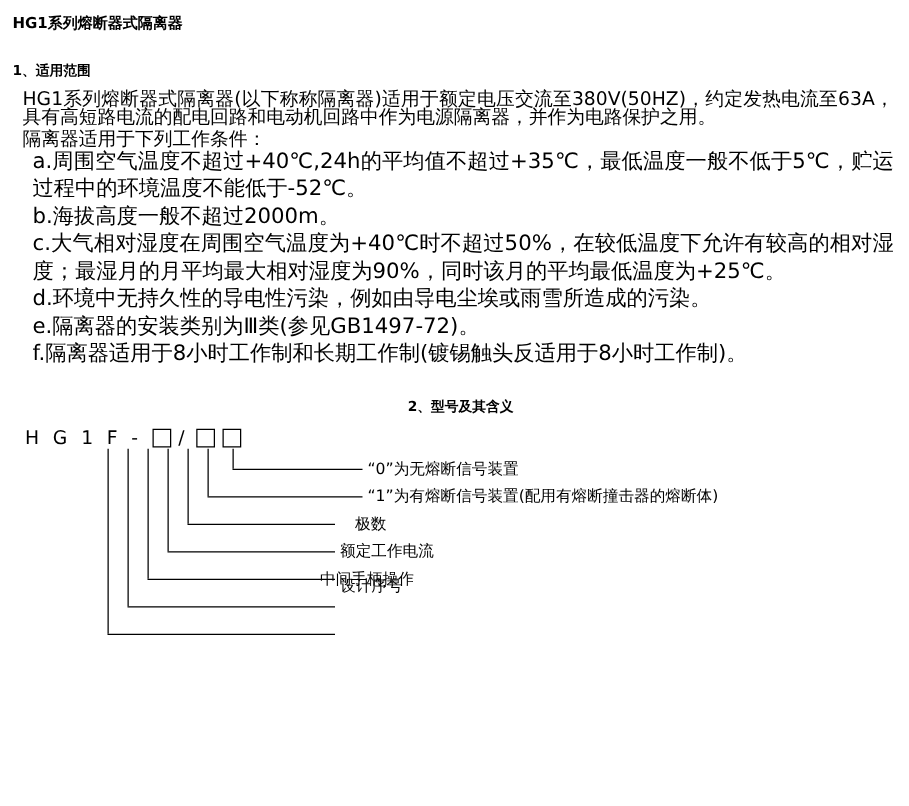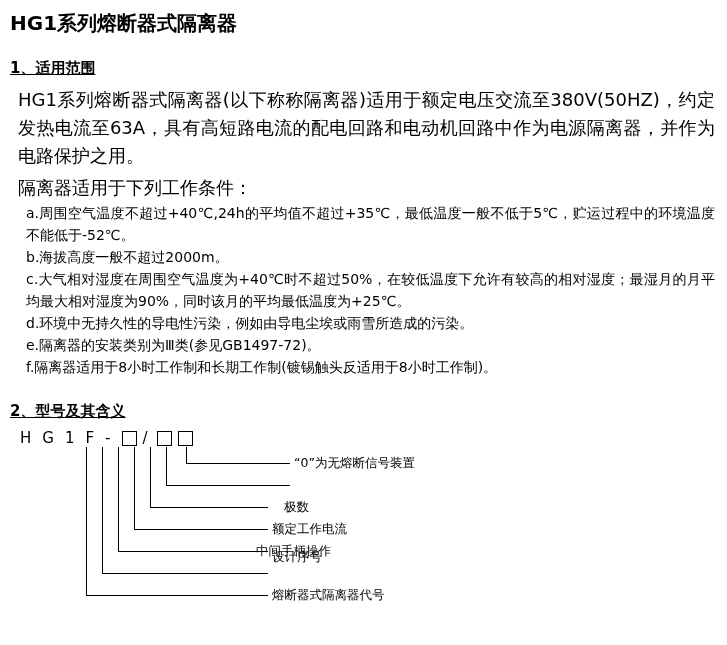--- a/index.html
+++ b/index.html
@@ -15,42 +15,41 @@
     position: relative;
     overflow: hidden;
   }
   .page {
     position: relative;
     width: 727px;
     height: 645px;
     padding: 0;
   }
   .title {
-    font-size: 20px;
+    font-size: 12px;
     font-weight: bold;
     margin: 10px 0 0 10px;
     letter-spacing: 0px;
   }
   .section-head {
-    font-size: 15px;
+    font-size: 11px;
     font-weight: bold;
     margin: 22px 0 8px 10px;
-    text-decoration: underline;
   }
   .para {
-    font-size: 18px;
-    line-height: 28px;
+    font-size: 15px;
+    line-height: 14px;
     margin: 0 12px 0 18px;
     text-align: justify;
   }
   .para-block {
     margin-top: 2px;
   }
   .sub {
-    font-size: 14px;
+    font-size: 17px;
     line-height: 22px;
     margin: 0 12px 0 26px;
     text-align: justify;
   }
   
   .diagram {
     position: relative;
     margin: 8px 0 0 0;
     height: 170px;
   }
@@ -108,21 +107,21 @@
   <div class="para para-block">HG1系列熔断器式隔离器(以下称称隔离器)适用于额定电压交流至380V(50HZ)，约定发热电流至63A，具有高短路电流的配电回路和电动机回路中作为电源隔离器，并作为电路保护之用。</div>
   <div class="para" style="margin-top:4px;">隔离器适用于下列工作条件：</div>
 
   <div class="sub">a.周围空气温度不超过+40℃,24h的平均值不超过+35℃，最低温度一般不低于5℃，贮运过程中的环境温度不能低于-52℃。</div>
   <div class="sub">b.海拔高度一般不超过2000m。</div>
   <div class="sub">c.大气相对湿度在周围空气温度为+40℃时不超过50%，在较低温度下允许有较高的相对湿度；最湿月的月平均最大相对湿度为90%，同时该月的平均最低温度为+25℃。</div>
   <div class="sub">d.环境中无持久性的导电性污染，例如由导电尘埃或雨雪所造成的污染。</div>
   <div class="sub">e.隔离器的安装类别为Ⅲ类(参见GB1497-72)。</div>
   <div class="sub">f.隔离器适用于8小时工作制和长期工作制(镀锡触头反适用于8小时工作制)。</div>
 
-  <div class="section-head" style="margin-top:24px;">2、型号及其含义</div>
+  <div class="section-head" style="margin-top:24px;text-align:center;">2、型号及其含义</div>
 
   <div class="diagram">
 
     <div class="code-row">
       <span class="ch">H</span>
       <span class="ch">G</span>
       <span class="ch">1</span>
       <span class="ch">F</span>
       <span class="ch">-</span>
       <span class="box"></span>
@@ -146,21 +145,21 @@
     <div class="leader v" style="left:118px; top:18px; height:104px;"></div>
     <div class="leader h" style="left:118px; top:122px; width:150px;"></div>
 
     <div class="leader v" style="left:102px; top:18px; height:126px;"></div>
     <div class="leader h" style="left:102px; top:144px; width:166px;"></div>
 
     <div class="leader v" style="left:86px; top:18px; height:148px;"></div>
     <div class="leader h" style="left:86px; top:166px; width:182px;"></div>
 
     <div class="note" style="left:294px; top:26px;text-align:right;">“0”为无熔断信号装置</div>
+    <div class="note" style="left:294px; top:48px;">“1”为有熔断信号装置(配用有熔断撞击器的熔断体)</div>
     <div class="note" style="left:284px; top:70px;">极数</div>
     <div class="note" style="left:272px; top:92px;">额定工作电流</div>
     <div class="note" style="left:256px; top:114px;">中间手柄操作</div>
     <div class="note" style="left:272px; top:120px;">设计序号</div>
-    <div class="note" style="left:272px; top:158px;">熔断器式隔离器代号</div>
 
   </div>
 
 </div>
 
 </body></html>

